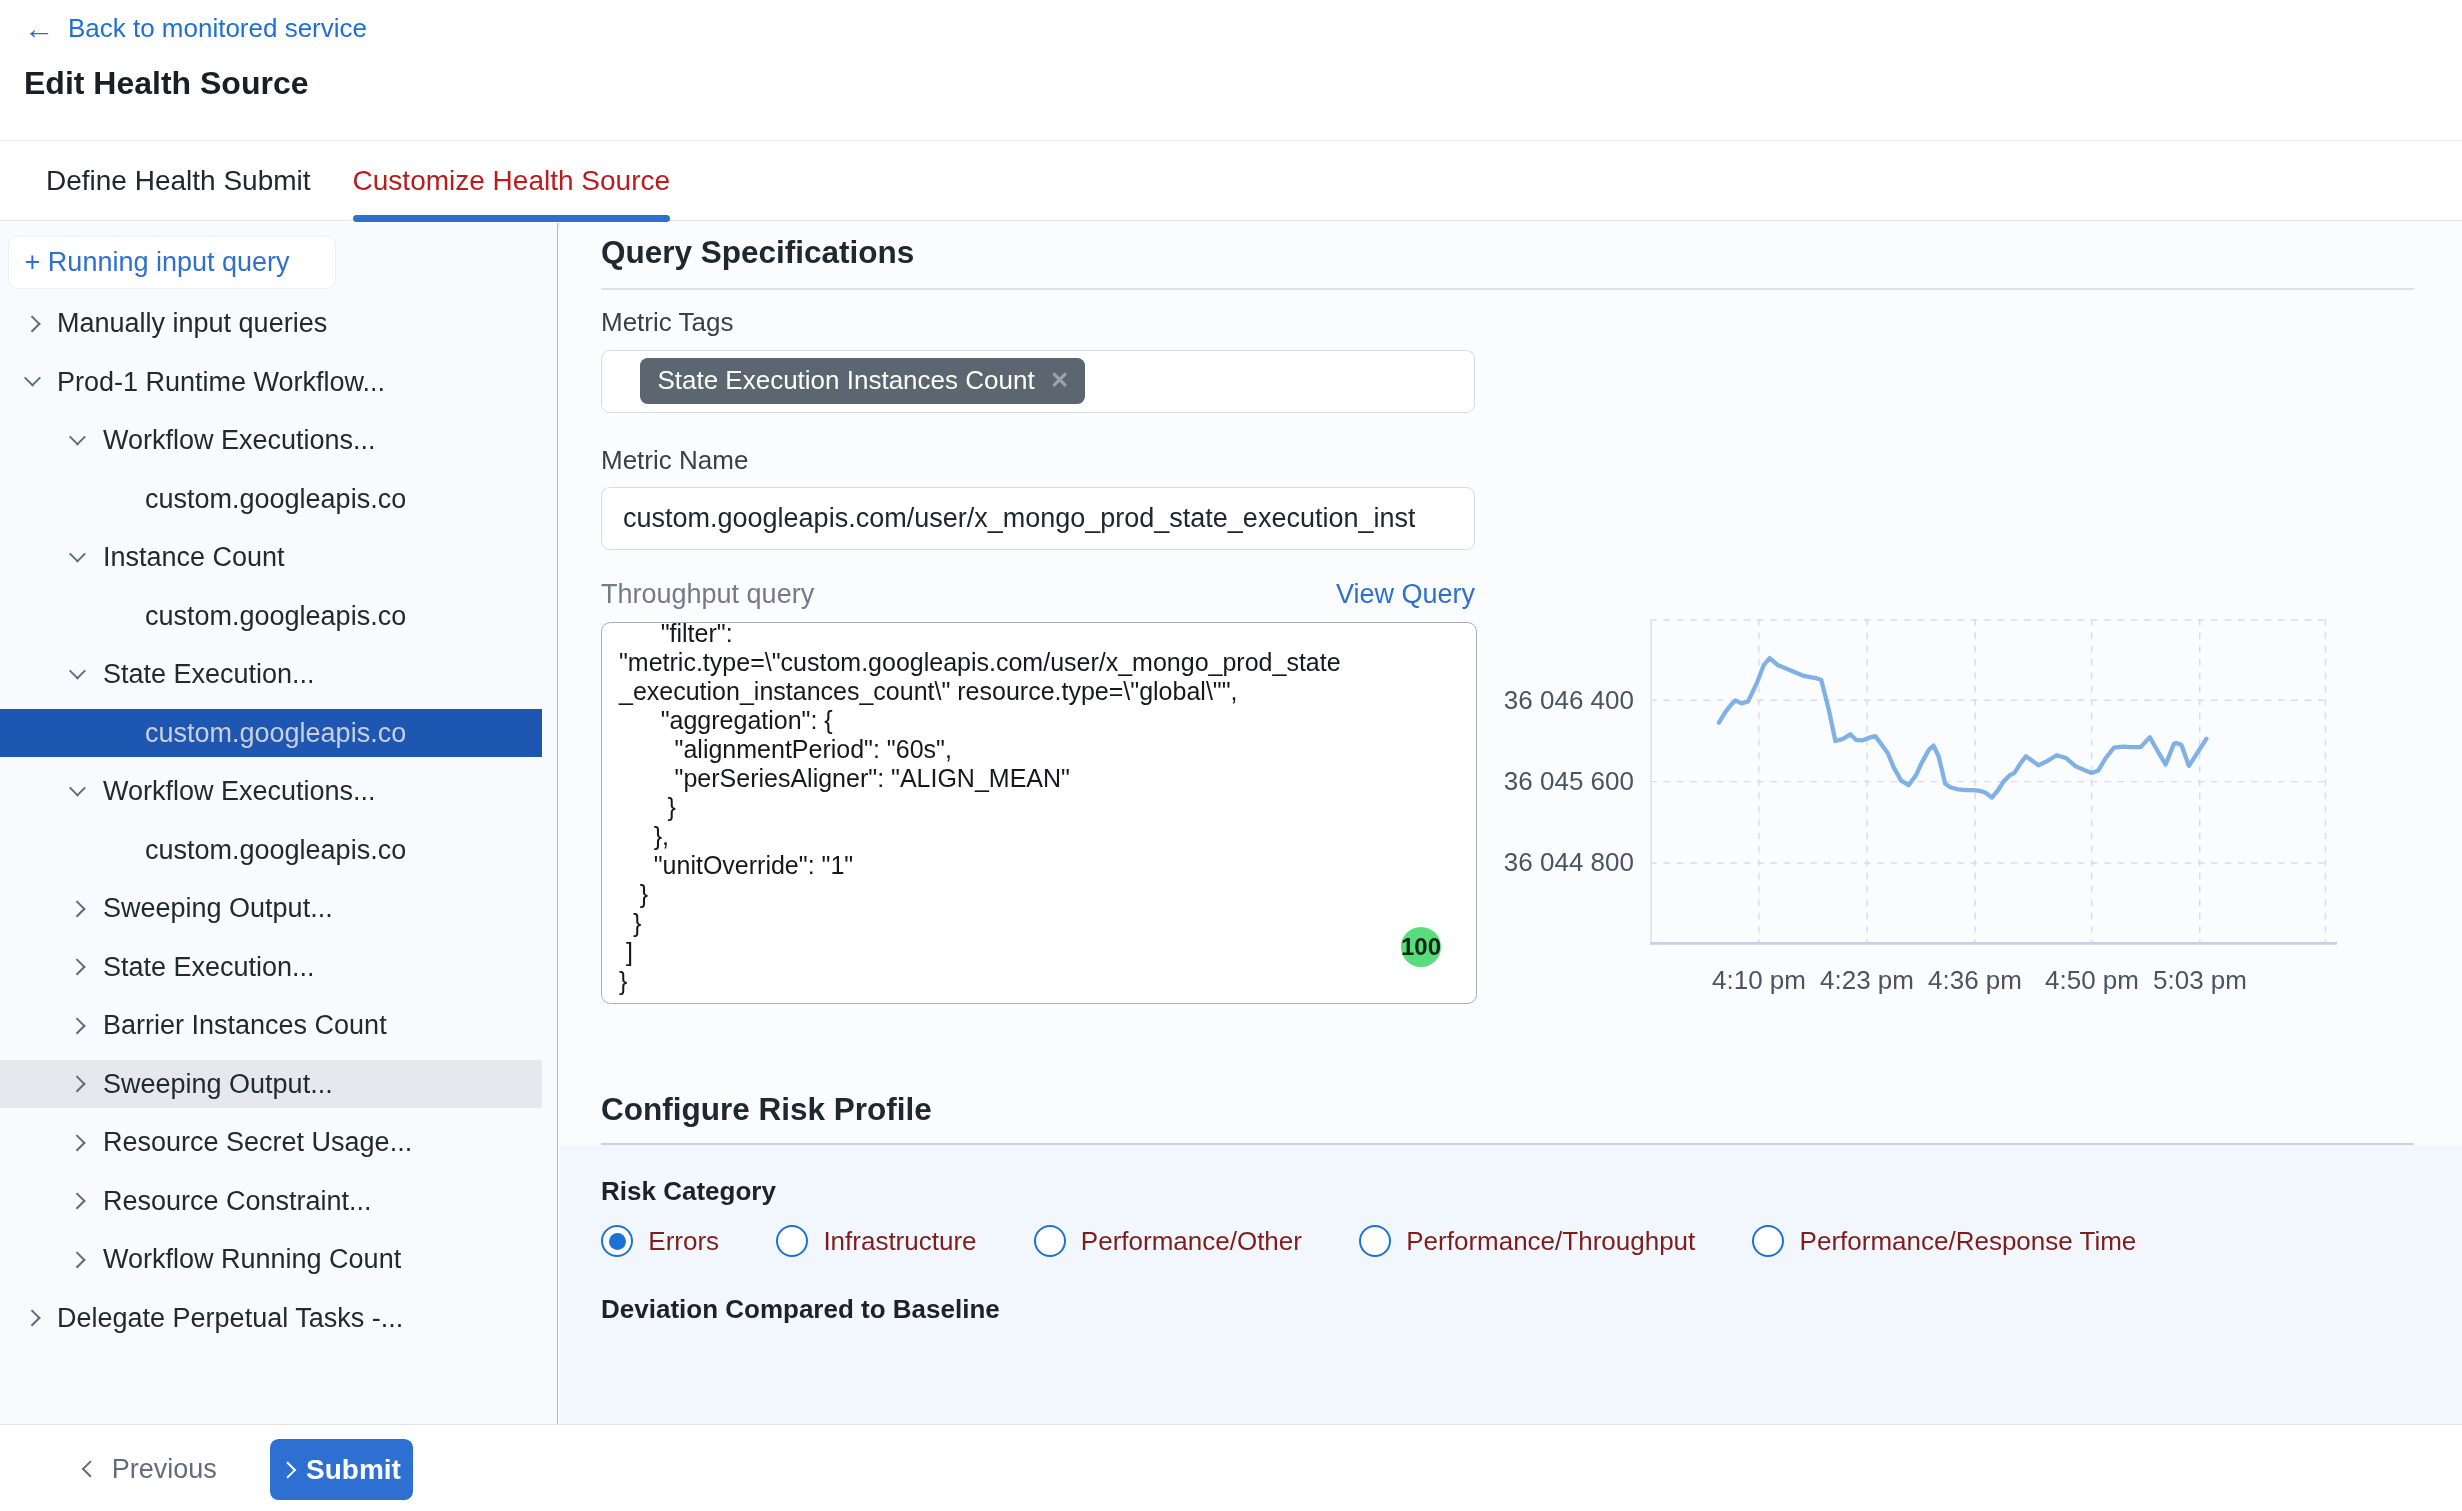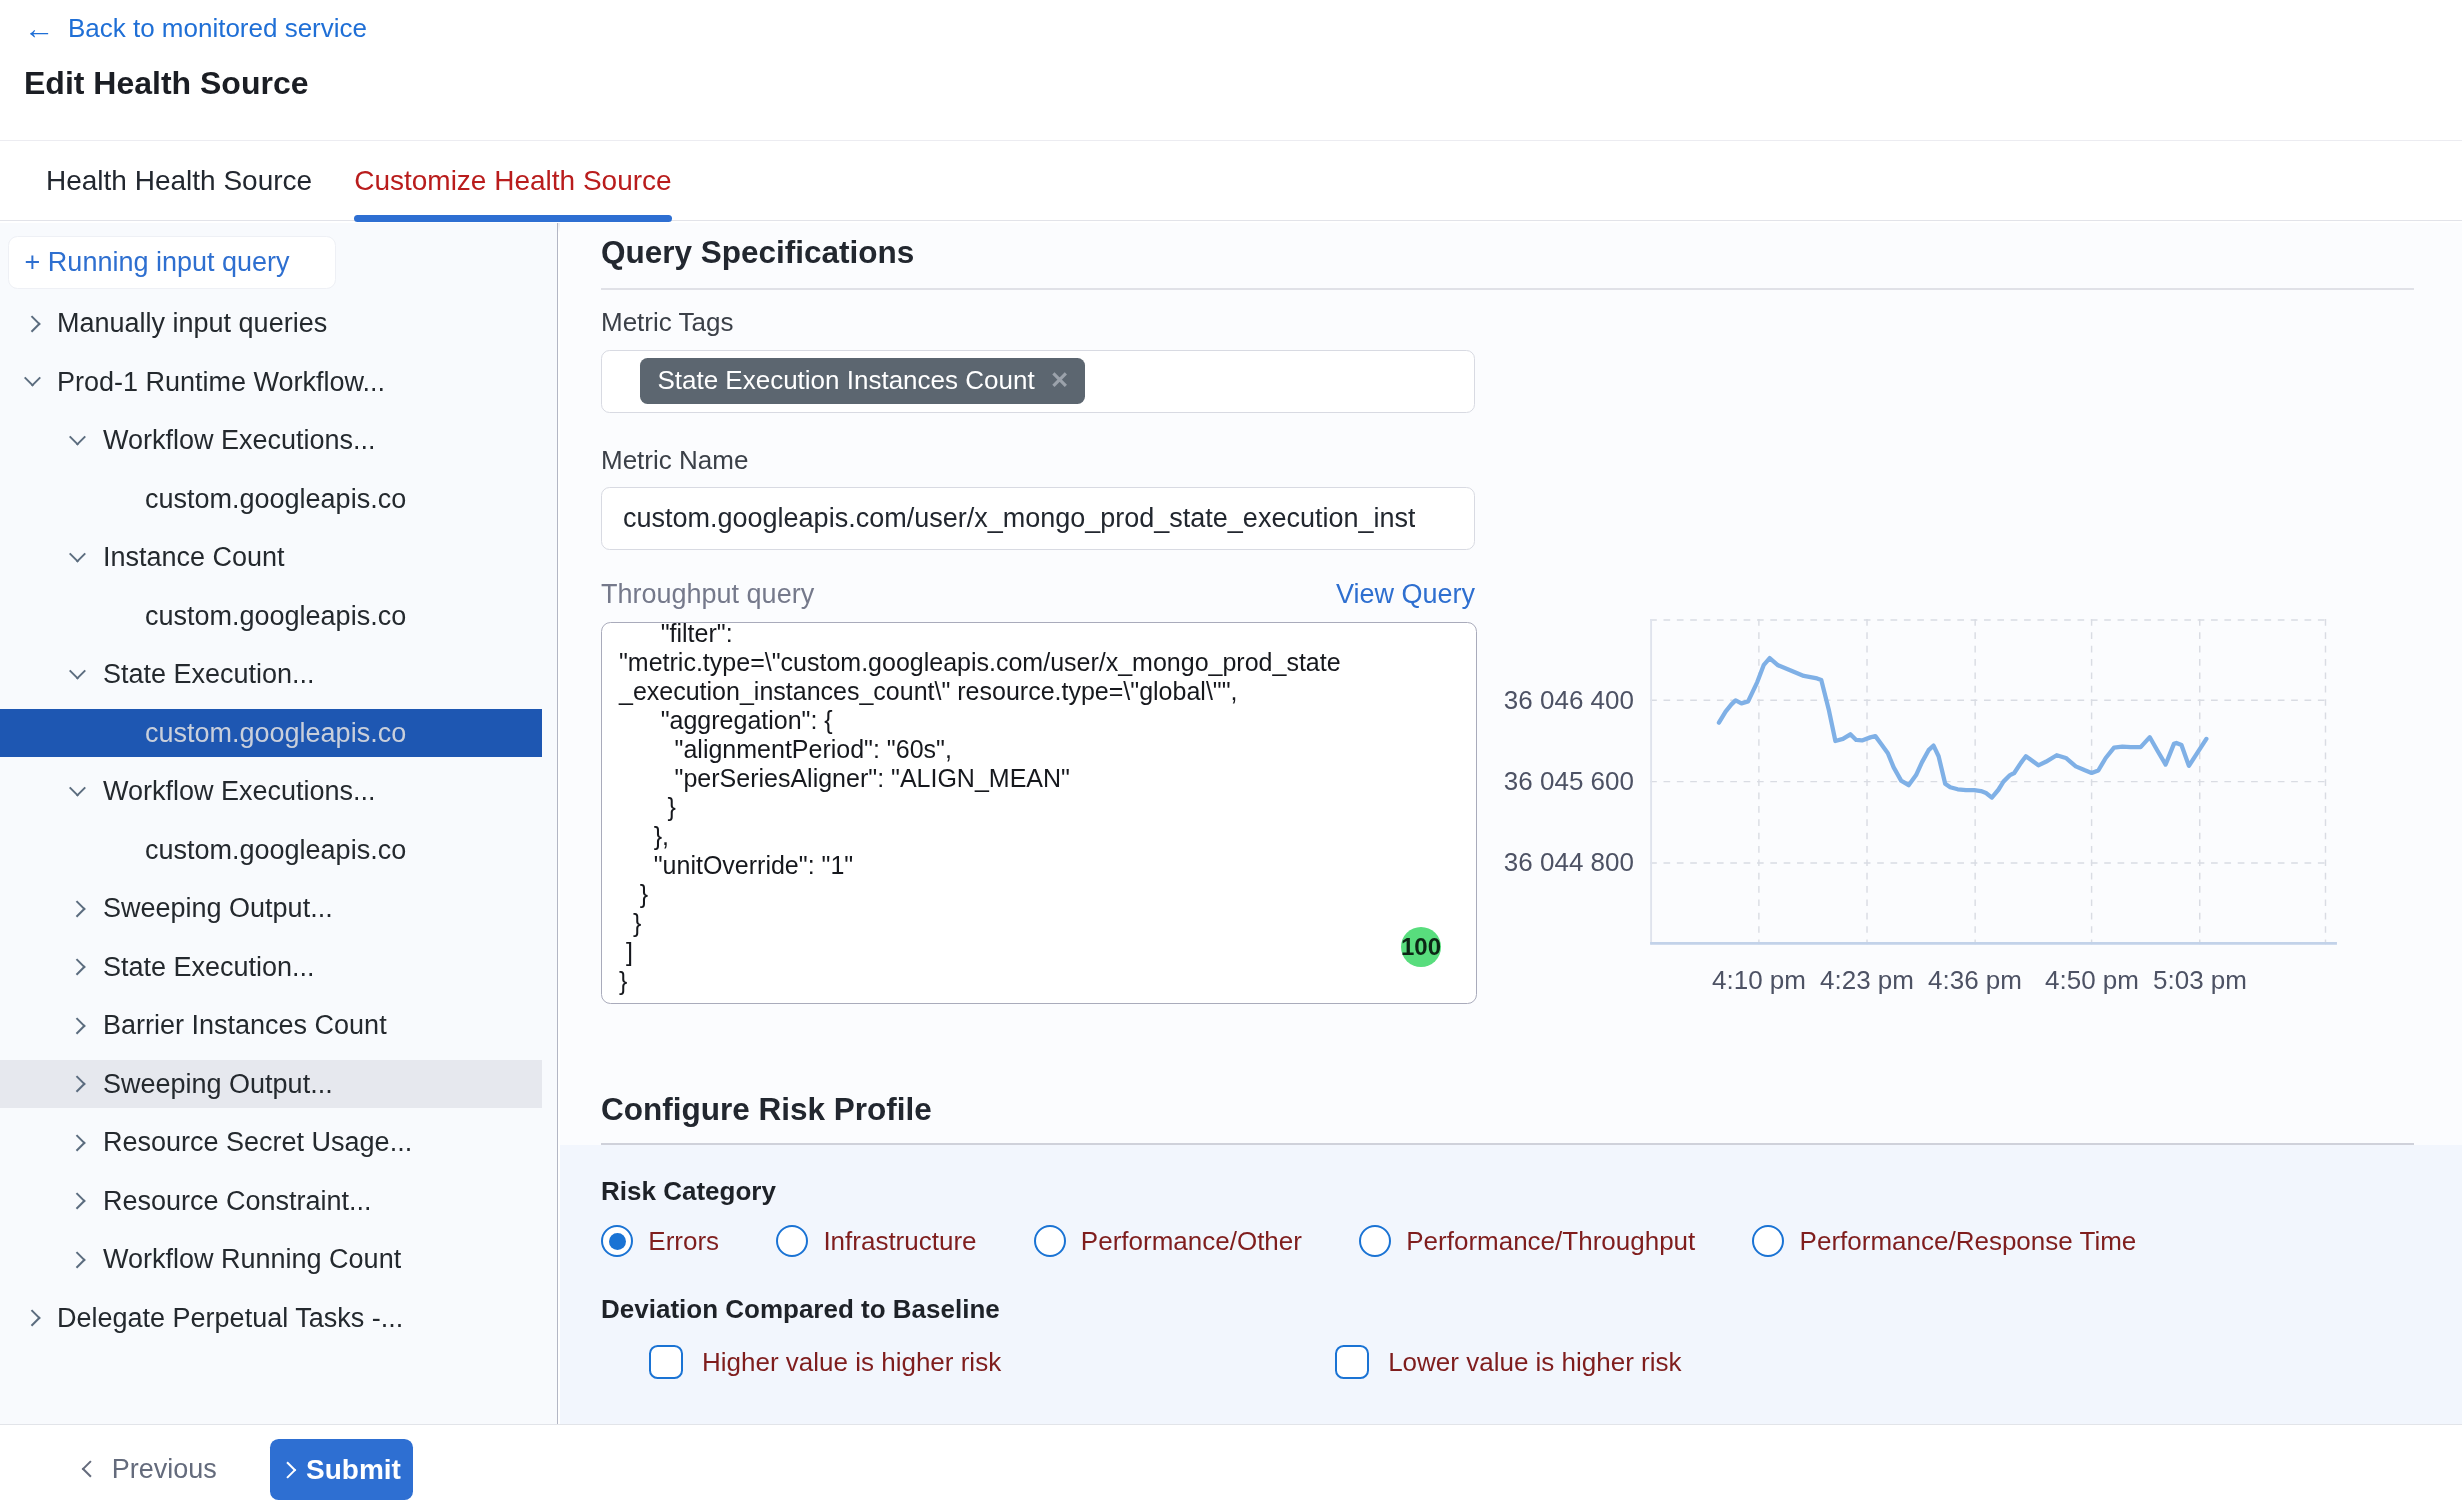--- a/index.html
+++ b/index.html
@@ -105,21 +105,21 @@
 
   <div class="header">
     <div class="back-link">
       <span class="back-arrow">←</span>
       <span>Back to monitored service</span>
     </div>
     <div class="page-title">Edit Health Source</div>
   </div>
 
   <div class="tabbar" id="tabbar">
-      <div class="tab">Health Health Source</div>
+      <div class="tab">Define Health Submit</div>
       <div class="tab active">Customize Health Source</div>
     </div>
   <div class="tab-shadow"></div>
 
   <div class="sidebar">
     <div class="add-query-btn">+ Running input query</div>
     <div class="tree" id="tree">
         <div class="tree-row lvl1">
           <span class="chev right"></span>
           <span class="tree-label">Manually input queries</span>
@@ -277,30 +277,20 @@
           <div class="radio-item">
             <span class="radio-circle"></span>
             <span class="radio-label">Performance/Throughput</span>
           </div>
           <div class="radio-item">
             <span class="radio-circle"></span>
             <span class="radio-label">Performance/Response Time</span>
           </div>
         </div>
       <div class="abs risk-subtitle" style="left:41px; top:149px;">Deviation Compared to Baseline</div>
-      <div class="abs" id="deviationChecks" style="left:89px; top:200px; display:flex; gap:334px;">
-          <div class="check-item">
-            <span class="checkbox"></span>
-            <span class="check-label">Higher value is higher risk</span>
-          </div>
-          <div class="check-item">
-            <span class="checkbox"></span>
-            <span class="check-label">Lower value is higher risk</span>
-          </div>
-        </div>
     </div>
   </div>
 
   <div class="footer"></div>
   <div class="prev-btn">
     <span class="chev-ui"></span>
     <span>Previous</span>
   </div>
   <button class="submit-btn">
     <span class="chev-ui-white"></span>

